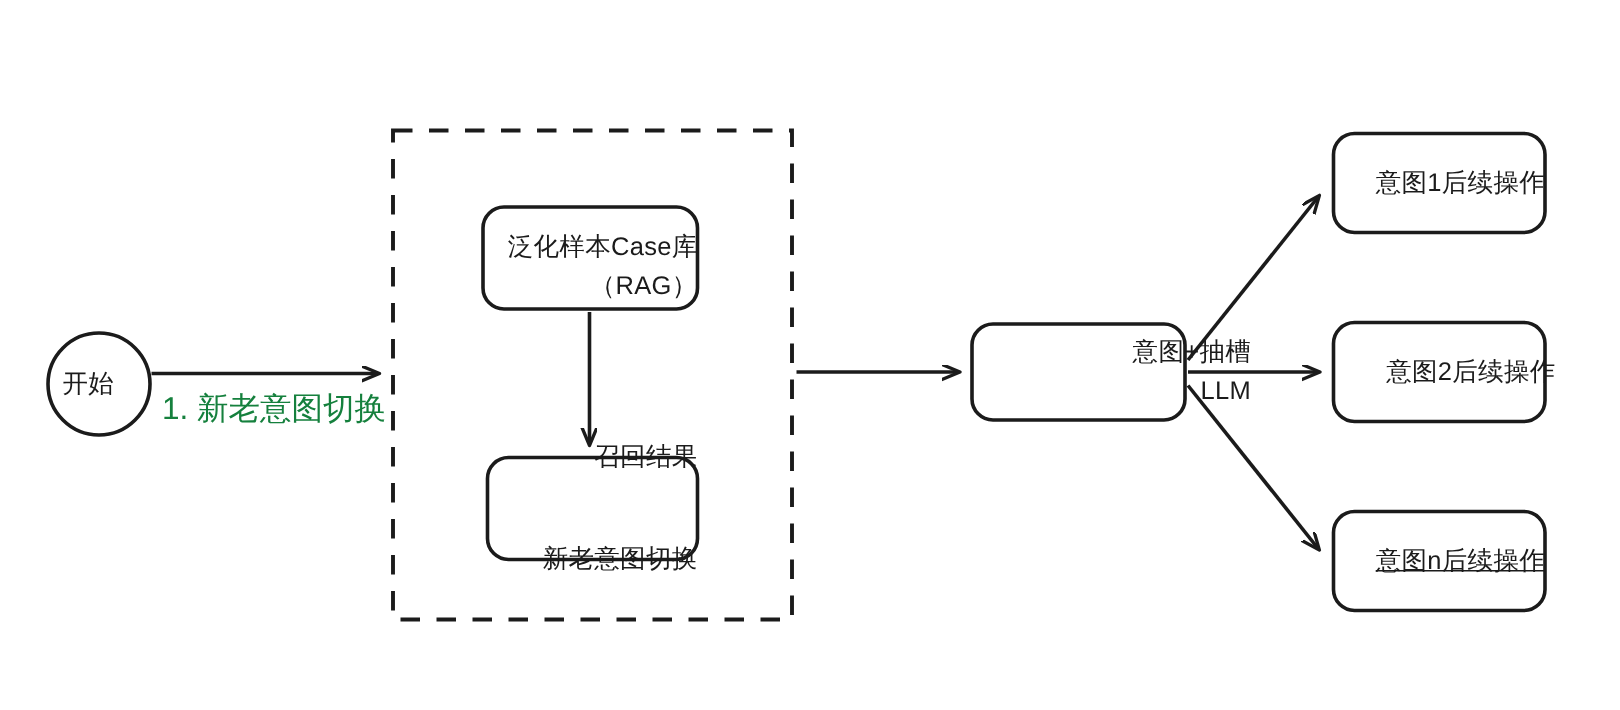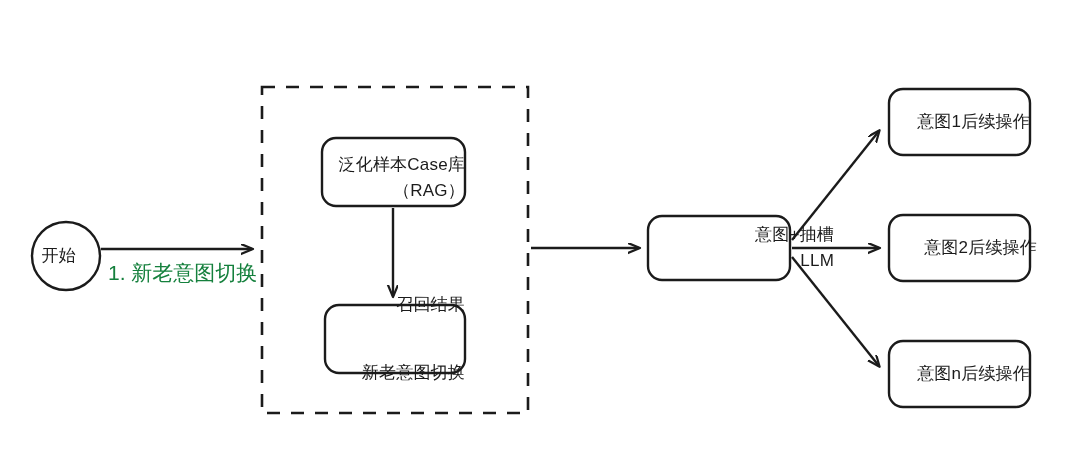--- a/index.html
+++ b/index.html
@@ -109,21 +109,21 @@
   </div>
 
   <div class="node-label" style="left:889px; top:89px; width:141px; height:66px;">
     <span class="ln">意图1后续操作</span>
   </div>
 
   <div class="node-label" style="left:889px; top:215px; width:148px; height:66px;">
     <span class="ln">意图2后续操作</span>
   </div>
 
-  <div class="node-label" style="left:889px; top:341px; width:141px; height:66px;">
+  <div class="node-label" style="left:889px; top:341px; width:141px; height:66px;text-decoration:underline;">
     <span class="ln">意图n后续操作</span>
   </div>
 
   <div class="edge-label" style="left:108px; top:261px;">
     <span class="ln">1. 新老意图切换</span>
   </div>
 
 </div>
 
 </body></html>

